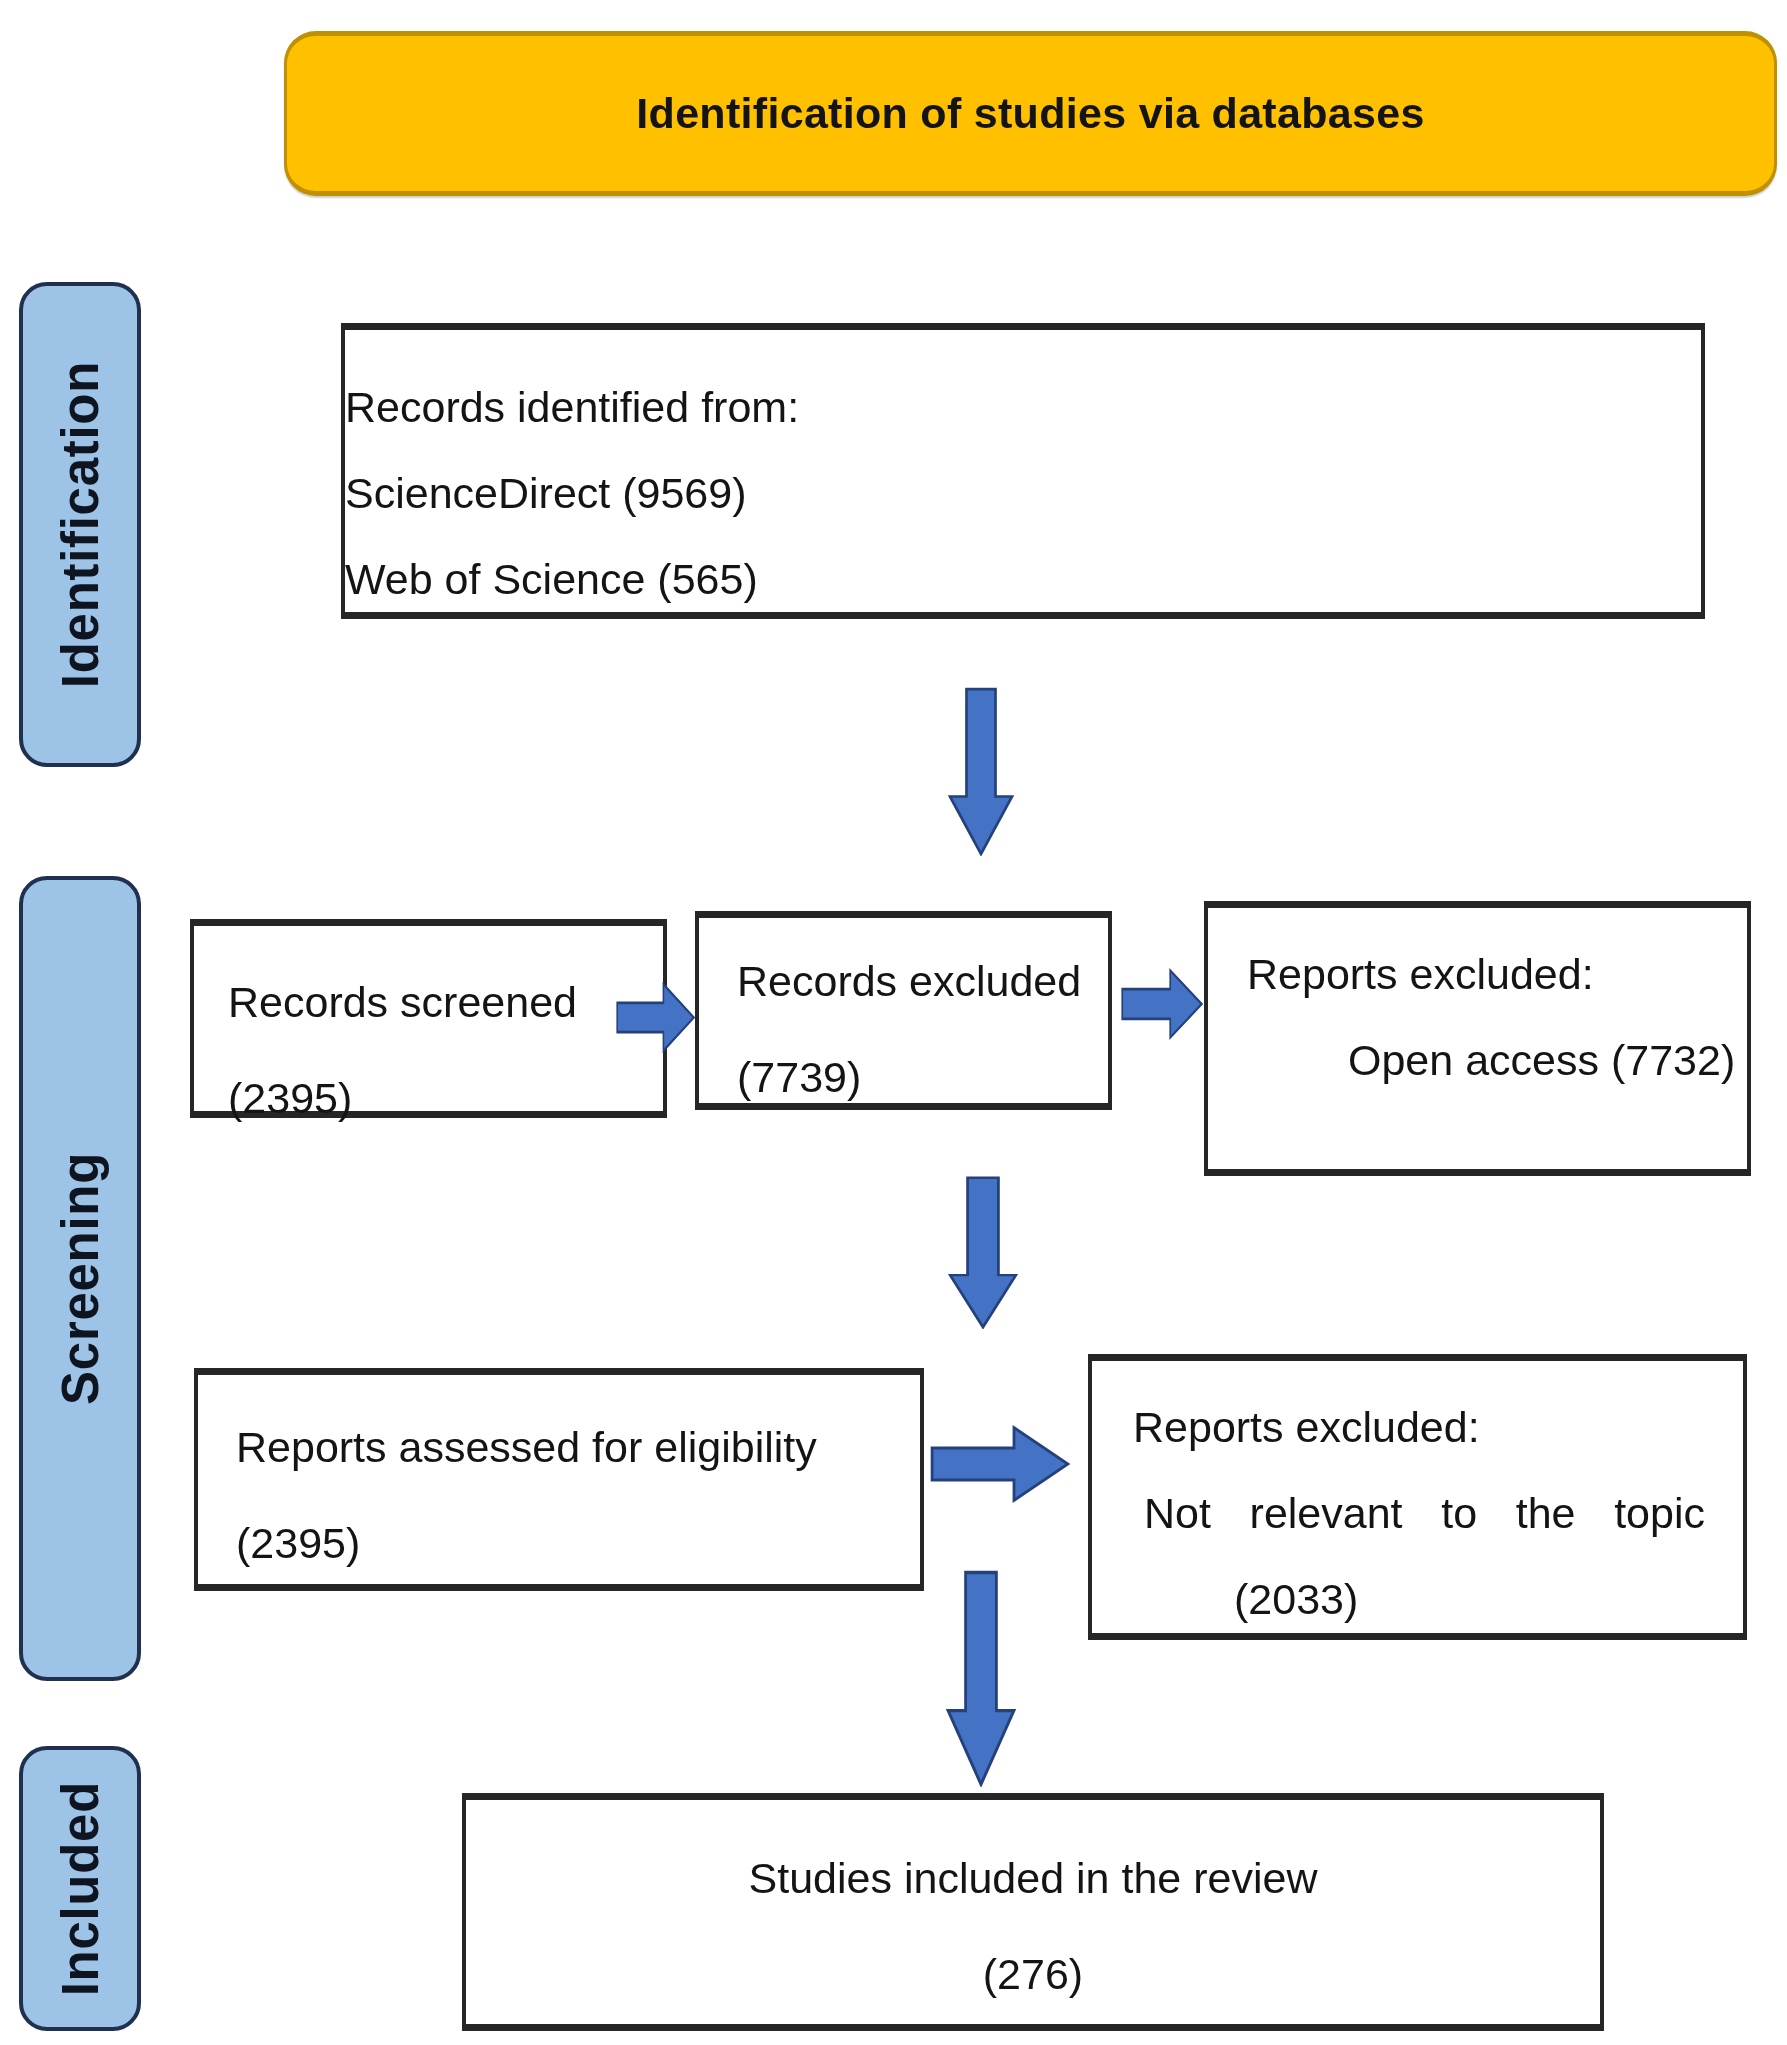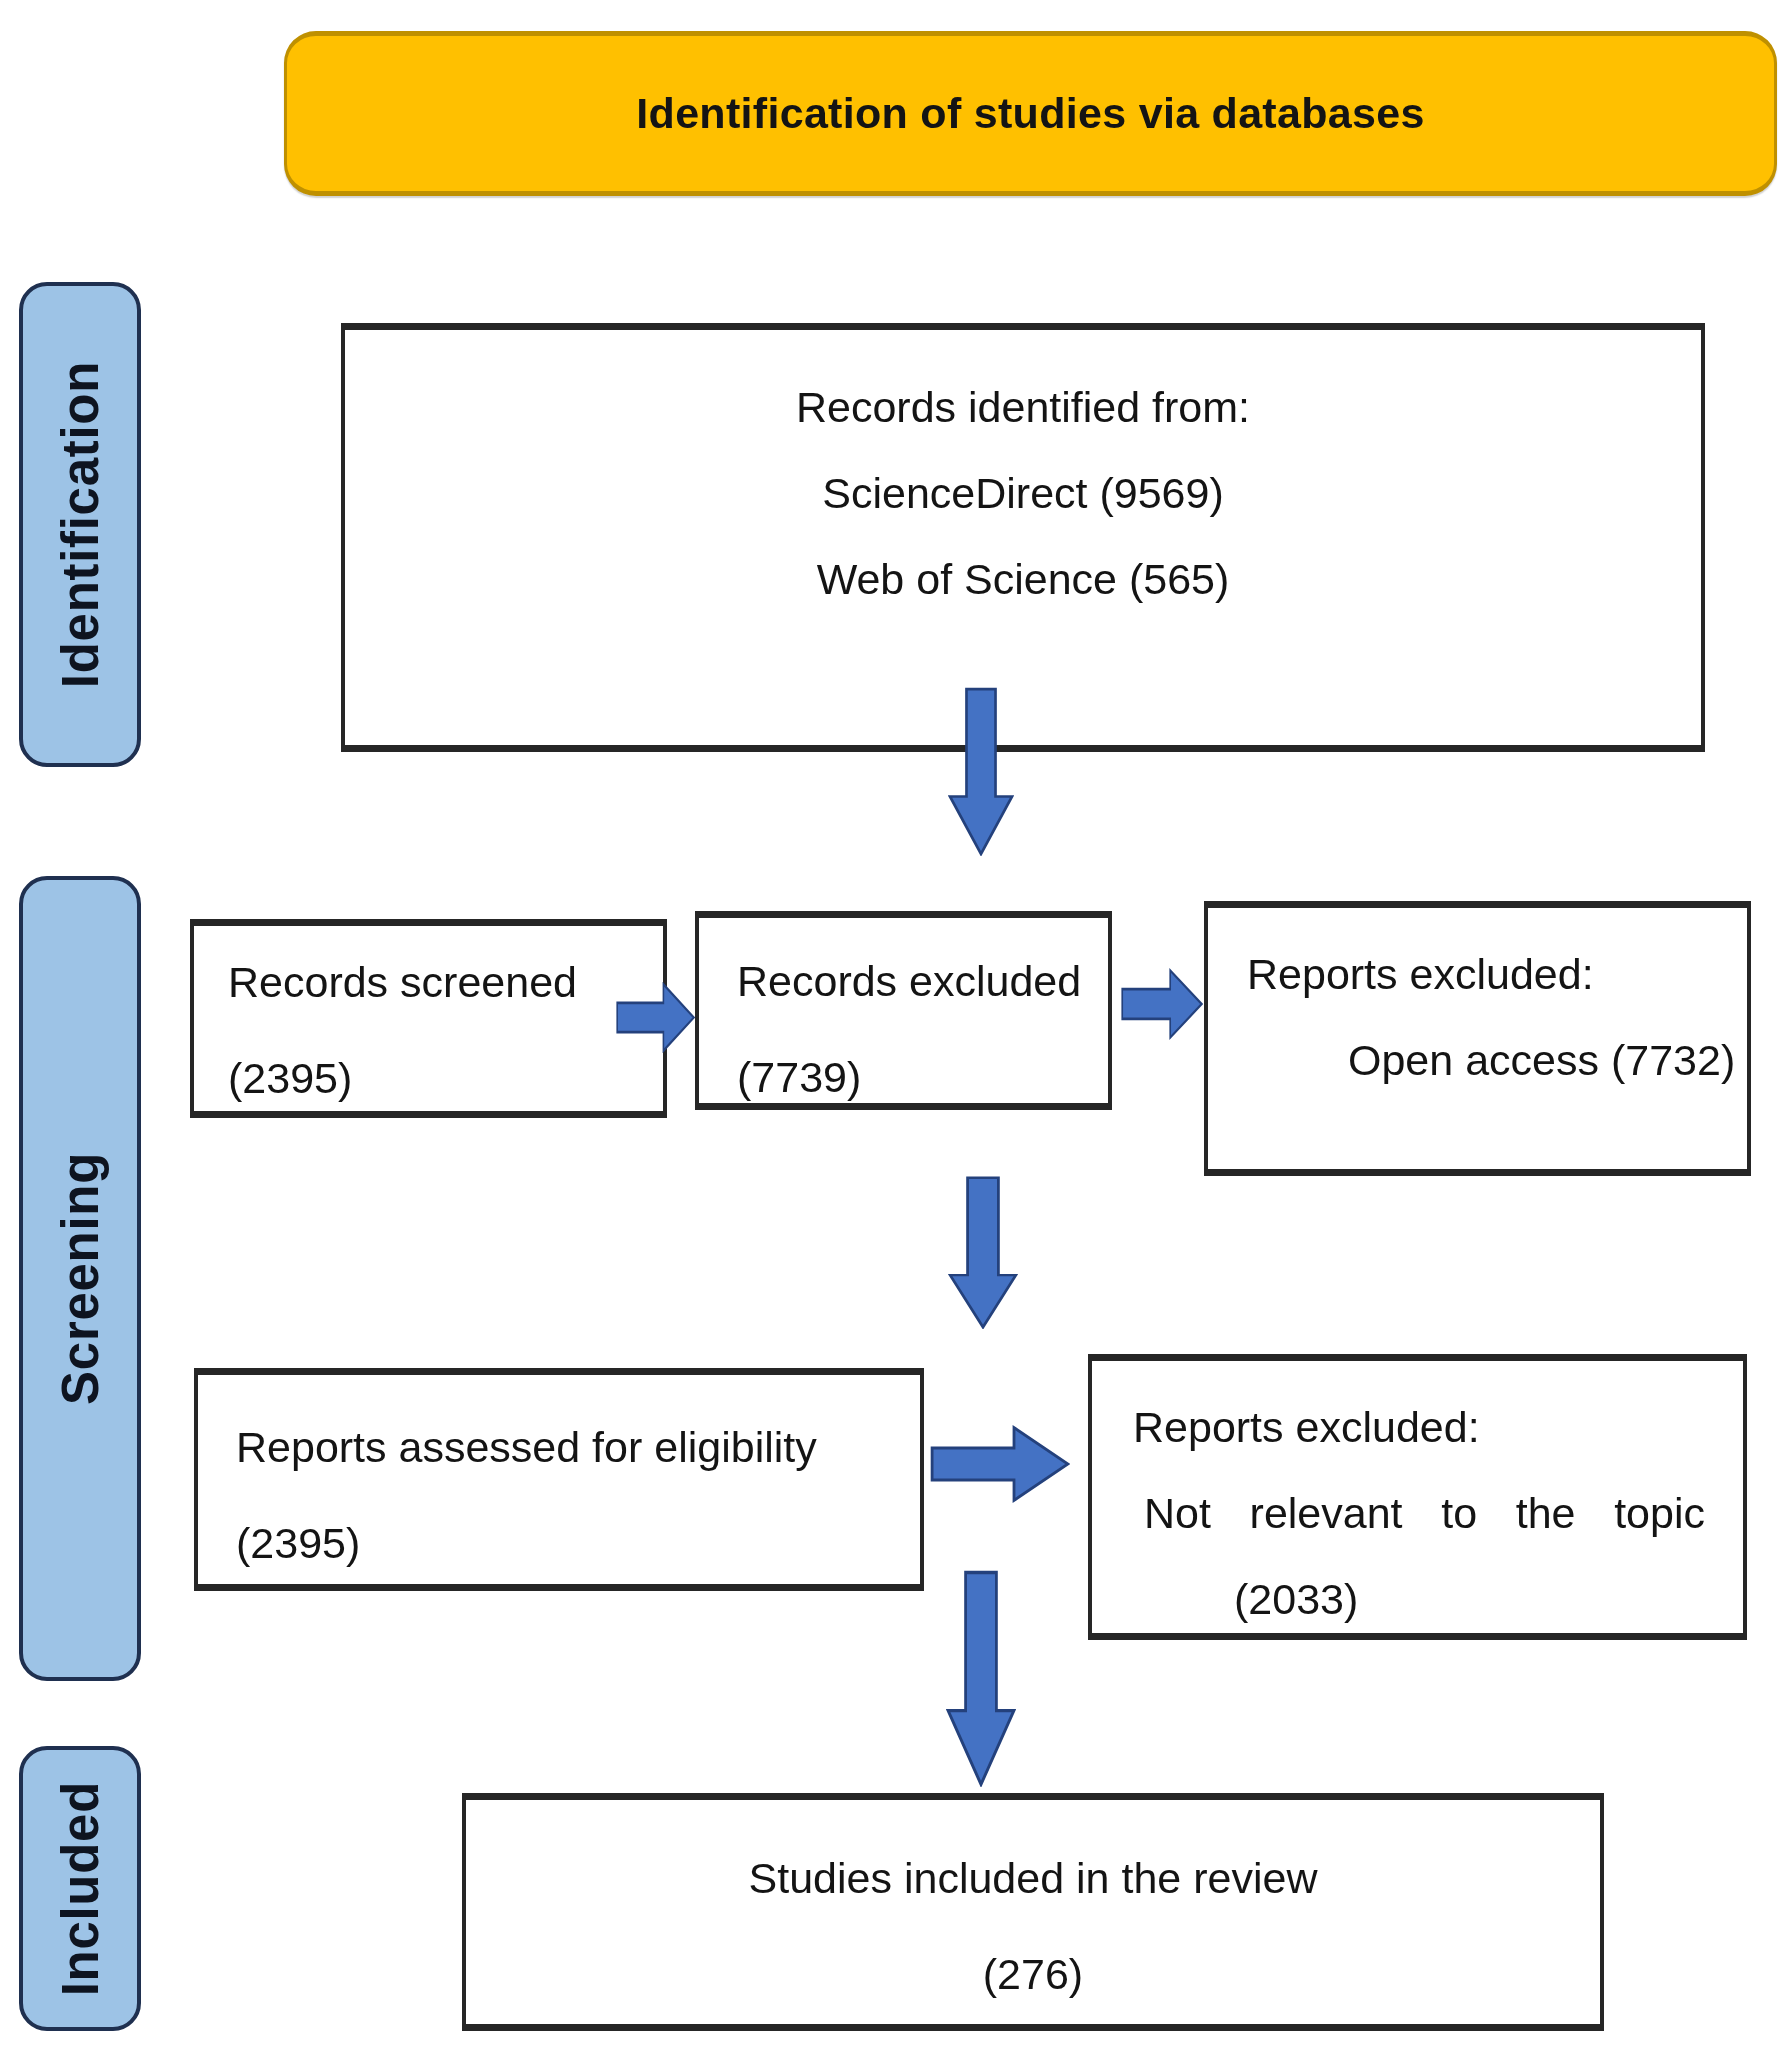--- a/index.html
+++ b/index.html
@@ -54,26 +54,26 @@
   .fbox {
     background: #ffffff;
     border: 4px solid var(--box-border, #262626);
     border-top-width: 7.4px; border-bottom-width: 7.4px;
     font-size: 43px;
     color: #141414;
   }
   .fbox .line { line-height: 86px; white-space: nowrap; }
 
   #box-identified {
-    left: 341px; top: 323px; width: 1364px; height: 429px;
-    text-align: center; padding-top: 34px;
+    left: 341px; top: 323px; width: 1364px; height: 296px;
+    text-align: left; padding-top: 34px;
   }
   #box-screened {
     left: 190px; top: 919px; width: 477px; height: 199px;
-    padding: 8px 20px 0 34px;
+    padding: 28px 20px 0 34px;
   }
   #box-screened .line, #box-excluded .line, #box-assessed .line { line-height: 96px; }
   #box-excluded {
     left: 695px; top: 911px; width: 417px; height: 199px;
     padding: 15px 20px 0 38px;
   }
   #box-reports-excluded-1 {
     left: 1204px; top: 901px; width: 547px; height: 275px;
     padding: 23px 20px 0 39px;
   }

